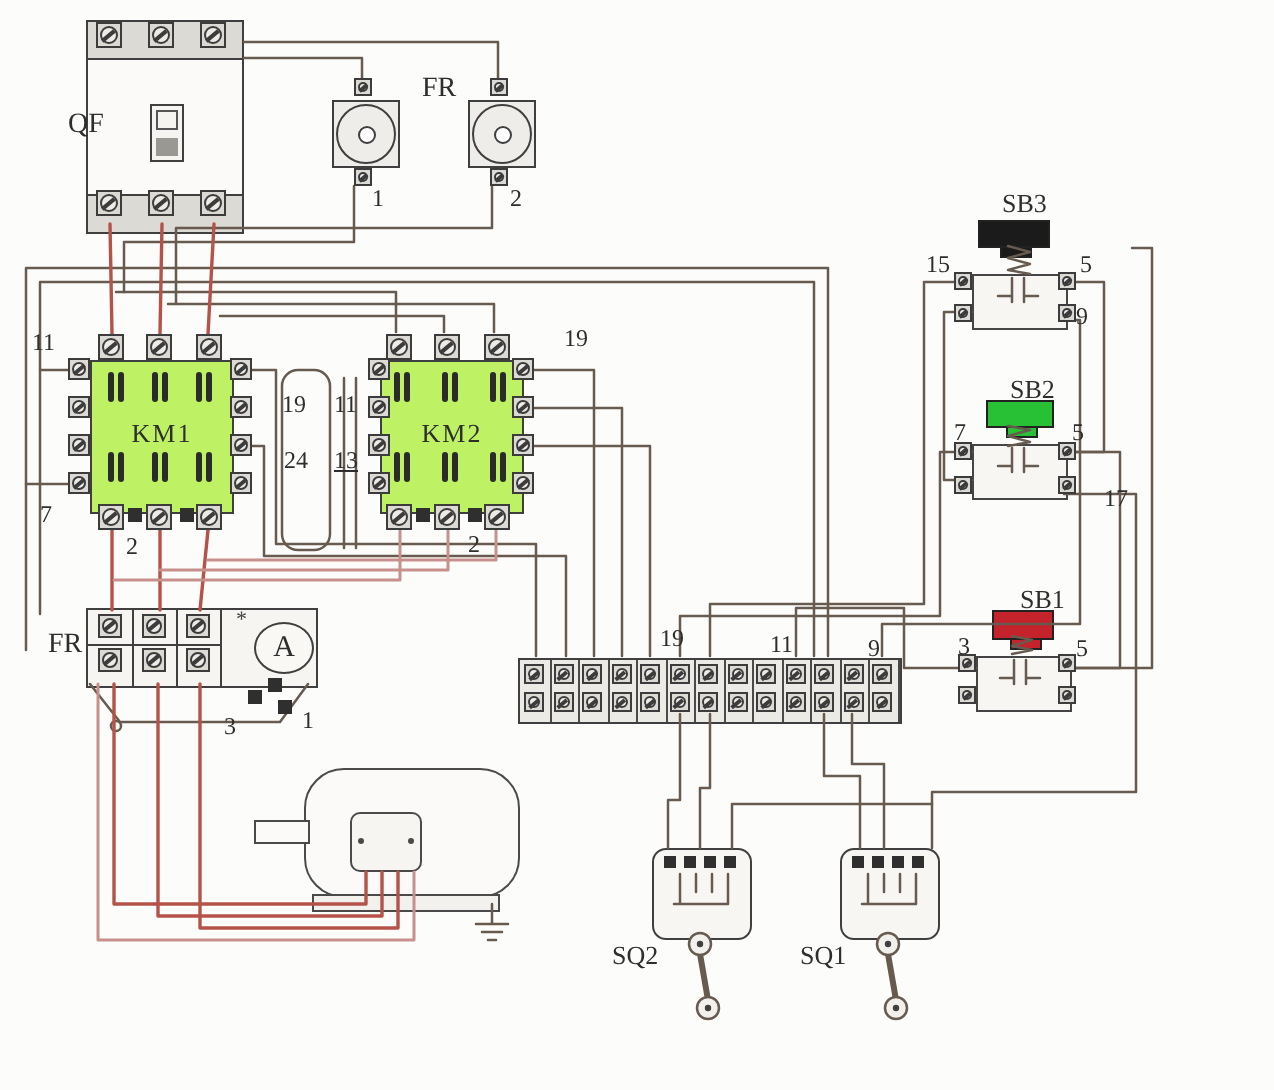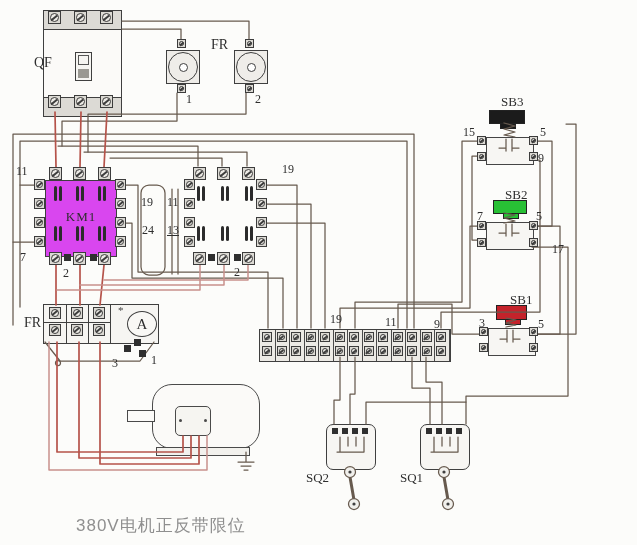--- a/index.html
+++ b/index.html
@@ -23,21 +23,21 @@
   .qf-band.t{top:0;border-bottom:1px solid #3f3f3f}.qf-band.b{bottom:0;border-top:1px solid #3f3f3f}
   .qf-toggle{position:absolute;left:31px;top:41px;width:15px;height:27px;border:1.5px solid #3f3f3f;background:#f5f4f1;}
   .qf-toggle::before{content:'';position:absolute;left:2px;top:2px;right:2px;height:8px;border:1px solid #555;}
   .qf-toggle::after{content:'';position:absolute;left:2px;bottom:2px;right:2px;height:9px;background:#9a9892;}
   
   .frplate{position:absolute;width:32px;height:32px;border:1.5px solid #3f3f3f;background:#efede9;z-index:2;}
   .frplate::before{content:'';position:absolute;inset:1px;border:1.5px solid #3f3f3f;border-radius:50%;}
   .frplate::after{content:'';position:absolute;left:50%;top:50%;width:7px;height:7px;margin:-4.5px 0 0 -4.5px;border:1.5px solid #3f3f3f;border-radius:50%;background:#fff;}
   #fr1{left:166px;top:50px}#fr2{left:234px;top:50px}
   
-  .km-body{position:absolute;width:70px;height:75px;border:1.5px solid #3f3f3f;background:#d946ef;z-index:2;text-decoration:underline;}
+  .km-body{position:absolute;width:70px;height:75px;border:1.5px solid #3f3f3f;background:#bef264;z-index:2;text-decoration:underline;}
   #km1{left:45px;top:180px}#km2{left:190px;top:180px}
   .km-label{position:absolute;width:100%;text-align:center;top:28px;font-size:13px;letter-spacing:1px;color:#2e2e2e;}
   
   .frb{position:absolute;left:43px;top:304px;width:114px;height:38px;border:1.5px solid #3f3f3f;background:#f6f5f2;z-index:2;}
   .frb i{position:absolute;background:#3f3f3f;}
   .frb i.v{top:0;bottom:0;width:1px;}
   .frb i.h{left:0;width:66px;top:17px;height:1px;}
   .amm{position:absolute;left:83px;top:6px;width:28px;height:24px;border:1.5px solid #3f3f3f;border-radius:50%;
        text-align:center;font-size:15px;line-height:24px;color:#2e2e2e;background:#f9f8f5;}
   .frb .star{position:absolute;left:74px;top:-1px;font-size:11px;color:#444;background:none;width:auto;height:auto;}
@@ -162,20 +162,23 @@
     <div class="qf-toggle"></div>
   </div>
   <span class="lbl" id="lbl-qf">QF</span>
 
   <div class="frplate" id="fr1"></div>
   <div class="frplate" id="fr2"></div>
   <span class="lbl" id="lbl-frtop">FR</span>
 
   <div class="km-body" id="km1">
     <span class="km-label">KM1</span>
+  </div>
+  <div class="km-body" id="km2">
+    <span class="km-label">KM2</span>
   </div>
 
   <div class="frb">
     <i class="v" style="left:22px"></i>
       <i class="v" style="left:44px"></i>
       <i class="v" style="left:66px"></i>
     <i class="h"></i>
     <span class="star">*</span>
     <div class="amm">A</div>
   </div>
@@ -385,14 +388,13 @@
       <div class="cpair" style="left: 219px; top: 226px;">
         <i></i>
         <i></i>
       </div>
       <div class="cpair" style="left: 243px; top: 226px;">
         <i></i>
         <i></i>
       </div>
     </div>
 
-  <span class="title">380V电机正反带限位</span>
 </div>
 
 </body></html>

